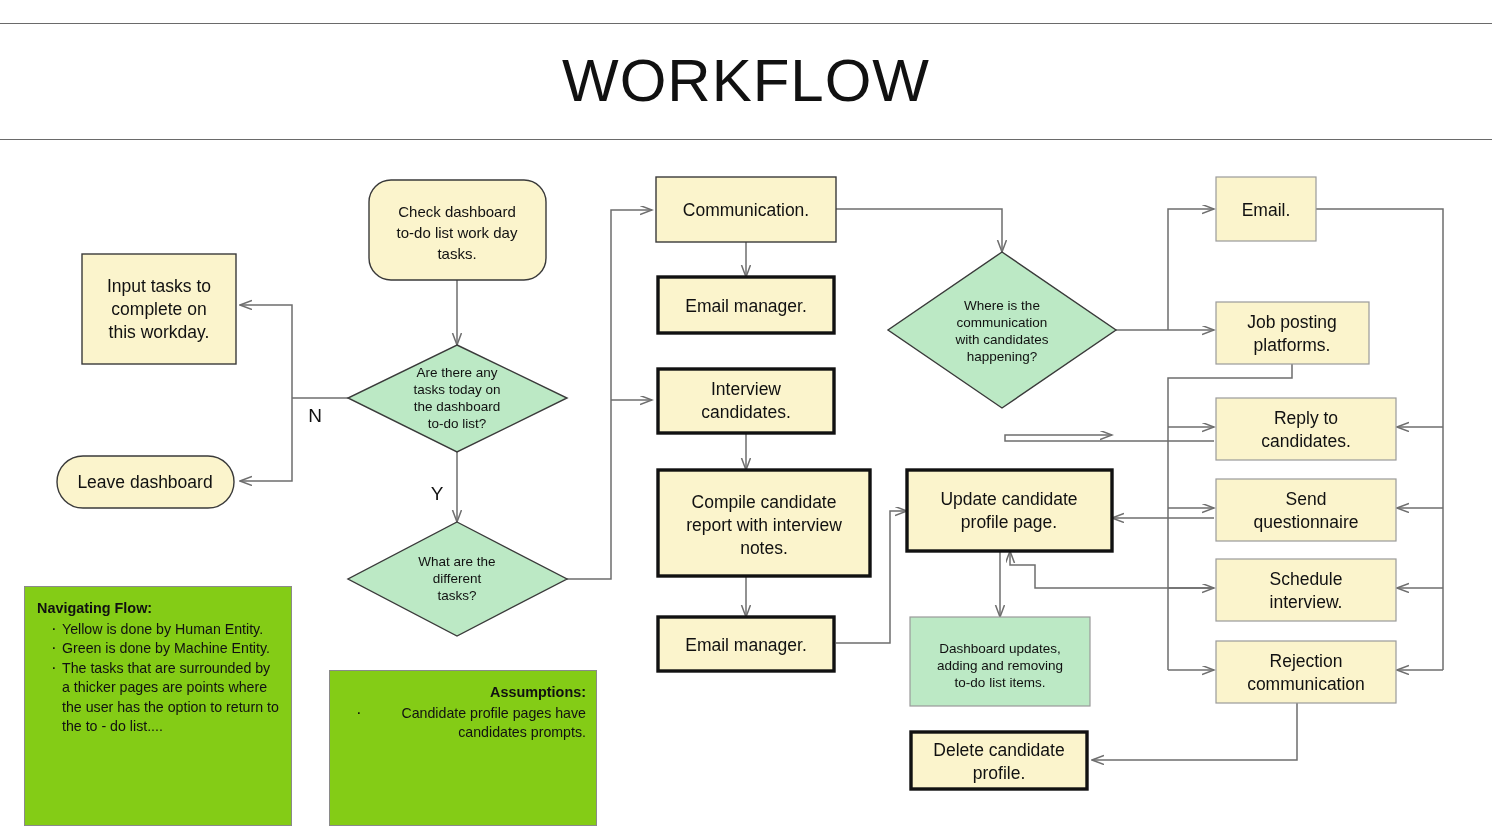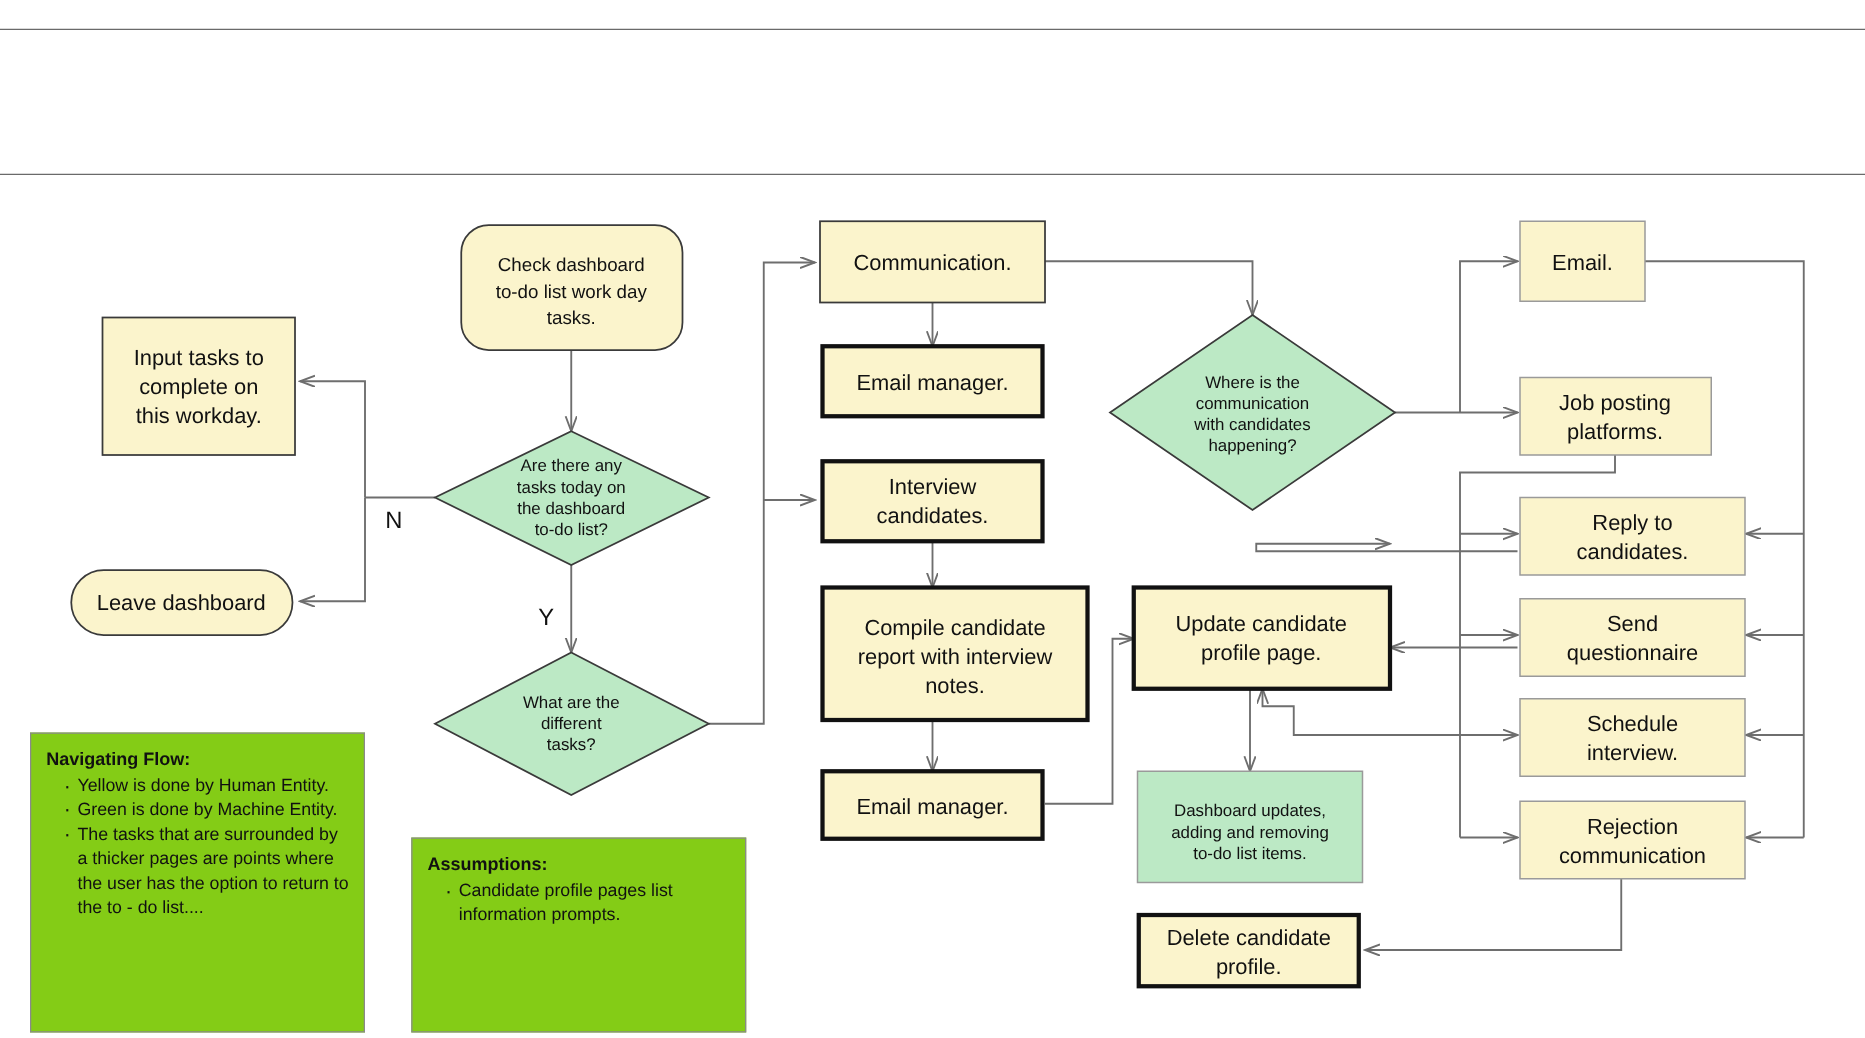--- a/index.html
+++ b/index.html
@@ -91,28 +91,29 @@
   }
   .panel li::before {
     content: "\00B7";
     position: absolute;
     left: 0;
     top: -1px;
     font-size: 17px;
     line-height: 19.5px;
   }
   #panel-navigating { left: 24px; top: 586px; width: 268px; height: 240px; }
-  #panel-assumptions { left: 329px; top: 670px; width: 268px; height: 156px; }
+  #panel-assumptions { left: 329px; top: 670px; width: 268px; height: 156px; text-align: right; }
 </style>
 </head>
 <body>
 
 <div id="page">
 
   <div class="rule" id="rule-top"></div>
+  <div id="title">WORKFLOW</div>
   <div class="rule" id="rule-bottom"></div>
 
   <svg id="flow" viewBox="0 0 1492 830">
     <defs>
       <marker id="arrow" markerWidth="9" markerHeight="9" refX="8" refY="3" orient="auto" markerUnits="strokeWidth">
         <path d="M0,0 L8,3 L0,6" fill="none" stroke="#6e6e6e" stroke-width="1"></path>
       </marker>
     </defs>
 
     <g id="connectors" fill="none" stroke="#6e6e6e" stroke-width="1.5">
@@ -302,18 +303,18 @@
         <li>Green is done by Machine Entity.</li>
         <li>The tasks that are surrounded by a thicker pages are points where the user has the option to return to the to - do list....</li>
       </ul>
     </div>
   </div>
 
   <div class="panel" id="panel-assumptions">
     <div class="panel-inner">
       <div class="panel-title">Assumptions:</div>
       <ul>
-        <li>Candidate profile pages list information prompts.</li>
+        <li>Candidate profile pages have candidates prompts.</li>
       </ul>
     </div>
   </div>
 
 </div>
 
 </body></html>

